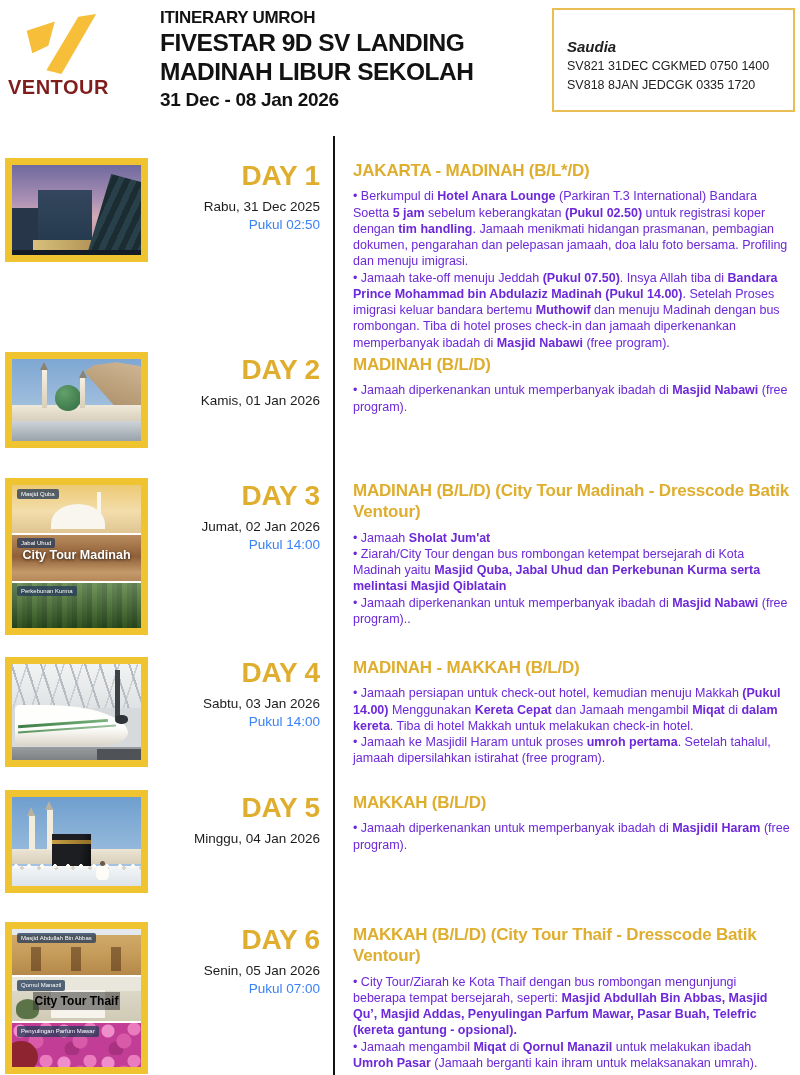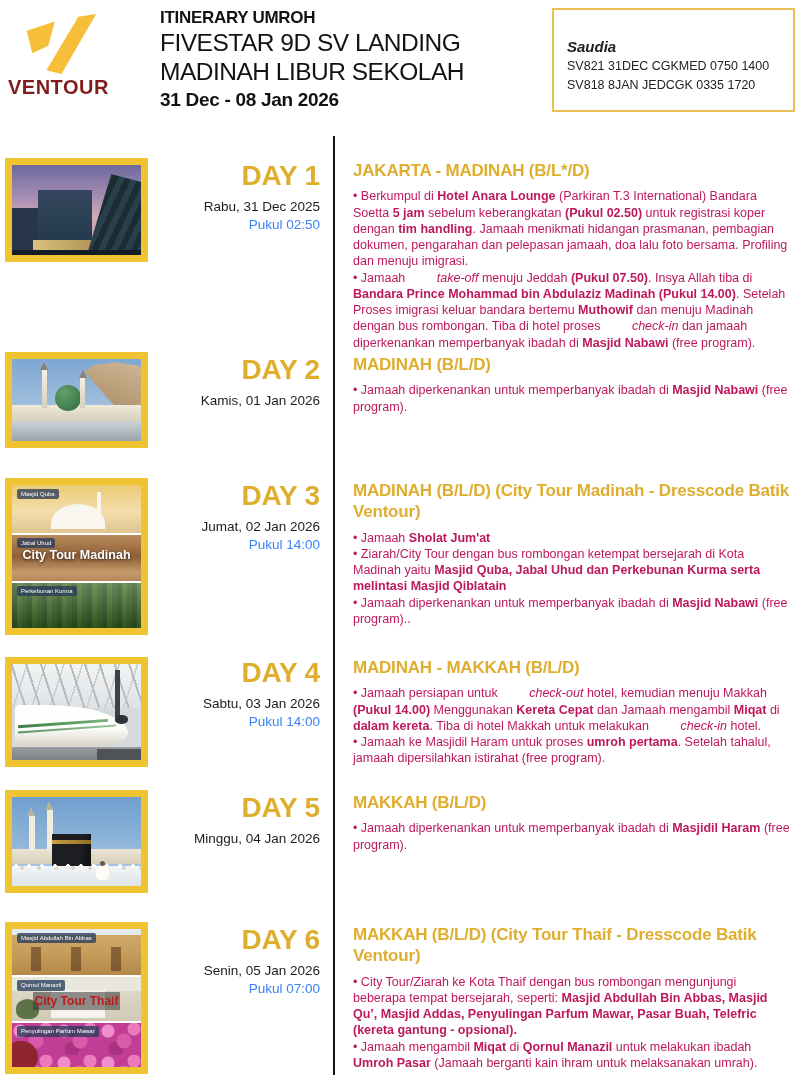--- a/index.html
+++ b/index.html
@@ -6,21 +6,21 @@
   body{font-family:"Liberation Sans","DejaVu Sans",sans-serif;color:#222;}
   .page{position:relative;width:800px;height:1075px;background:#fff;overflow:hidden;margin:0 auto;}
 
   
   header{position:relative;height:140px;}
   .logo{position:absolute;left:8px;top:12px;width:150px;text-align:left;}
   .logo svg{display:block;margin-left:12px;}
   .logo-text{font-size:20px;font-weight:800;letter-spacing:.5px;color:#7f1d1d;margin-top:2px;}
   .titles{position:absolute;left:160px;top:8px;width:380px;color:#121212;}
   .t-small{font-size:17px;font-weight:800;letter-spacing:-.3px;}
-  .t-big{font-size:24.5px;font-weight:400;letter-spacing:-.5px;line-height:1.2;}
+  .t-big{font-size:24.5px;font-weight:700;letter-spacing:-.5px;line-height:1.2;}
   .t-date{font-size:19px;font-weight:800;letter-spacing:-.3px;margin-top:2px;}
   .flight-box{position:absolute;right:5px;top:8px;width:243px;height:104px;border:2px solid #EABD55;box-sizing:border-box;padding:28px 8px 0 13px;}
   .airline{font-size:15px;font-weight:800;font-style:italic;margin-bottom:2px;}
   .flight-line{font-size:12.5px;line-height:1.5;color:#222;}
 
   
   .divider-v{position:absolute;left:333px;top:136px;bottom:0;width:1.5px;background:#121212;}
 
   
   main{padding-top:10px;}
@@ -42,24 +42,24 @@
 
   .col-day{text-align:right;padding:2px 14px 0 0;}
   .row-1 .col-day{padding-top:10px;}
   .day-label{font-size:28px;font-weight:800;color:#DFAE2E;letter-spacing:-.2px;}
   .day-date{font-size:13.5px;color:#1c1c1c;margin-top:6px;line-height:1.3;}
   .day-time{font-size:13.5px;color:#3b82f6;line-height:1.3;}
 
   .col-content{padding:0 8px 0 19px;}
   .day-title{margin:2px 0 7px 0;font-size:17px;font-weight:700;color:#DFAE2E;line-height:1.25;letter-spacing:-.2px;}
   .row-1 .day-title{margin-top:10px;}
-  .day-body{font-size:12.5px;line-height:1.3;color:#be185d;}
+  .day-body{font-size:12.5px;line-height:1.3;color:#6d28d9;}
   .bullet{margin:0;}
   .b{font-weight:700;}
-  .i{font-style:italic;margin-left:28px;}
+  .i{}
 
   
   .scene{position:relative;width:100%;height:100%;overflow:hidden;background:#ccc;}
   .scene div{position:absolute;}
 
   
   .s-hd .sky{inset:0;background:linear-gradient(180deg,#6f6a9e 0%,#a98fb4 38%,#d3aab6 58%,#b08fa0 100%);}
   .s-hd .bldg-left{left:0;bottom:0;width:26%;height:52%;background:#273649;}
   .s-hd .bldg-main{left:20%;bottom:14%;width:42%;height:58%;background:linear-gradient(180deg,#33465d,#253a4f);}
   .s-hd .lobby{left:16%;bottom:6%;width:52%;height:11%;background:linear-gradient(90deg,#d9c07c,#ad8f52);}
@@ -122,21 +122,21 @@
   .s-kb .floor::before{content:"";position:absolute;top:-4px;left:0;right:0;height:8px;background:radial-gradient(circle at 4px 4px,#fdfbf4 0 1.6px,transparent 2.2px) 0 0/13px 8px repeat-x,radial-gradient(circle at 4px 4px,#d9d2c0 0 1.5px,transparent 2.1px) 6px 2px/17px 8px repeat-x;}
   .s-kb .pilgrim{right:25%;bottom:7%;width:13px;height:15px;background:#fdfcf6;border-radius:45% 45% 35% 35%;}
   .s-kb .pilgrim::after{content:"";position:absolute;top:-4px;left:4px;width:5px;height:5px;border-radius:50%;background:#6b5846;}
 
   
   .s-ct .s1{background:linear-gradient(180deg,#e4e9ef 0 14%,#cfa868 14%,#c49a58 60%,#b3884a 100%);}
   .s-ct .s1::before{content:"";position:absolute;left:3%;right:3%;bottom:10%;height:52%;background:repeating-linear-gradient(90deg,transparent 0 15px,rgba(84,50,22,.55) 15px 25px,transparent 25px 40px);border-radius:3px;}
   .s-ct .s2{background:linear-gradient(180deg,#e9e7db 0 30%,#dcd8c8 30%,#cfc9b4 100%);}
   .s-ct .s2::before{content:"";position:absolute;left:30%;bottom:12%;width:42%;height:60%;background:#f5f3eb;}
   .s-ct .s2::after{content:"";position:absolute;left:3%;bottom:10%;width:18%;height:42%;background:#5c7347;border-radius:50% 50% 40% 40%;}
-  .caption-bar{top:46%;left:16%;right:16%;background:rgba(55,55,55,.55);color:#b91c1c;text-align:center;font-weight:800;font-size:12px;padding:2px 0;z-index:3;}
+  .caption-bar{top:46%;left:16%;right:16%;background:rgba(55,55,55,.55);color:#000000;text-align:center;font-weight:800;font-size:12px;padding:2px 0;z-index:3;}
   .s-ct .s3{background-color:#c23e96;background-image:radial-gradient(circle at 8px 8px,#ef8ecb 0 6px,transparent 7px),radial-gradient(circle at 24px 18px,#d95aa8 0 7px,transparent 8px),radial-gradient(circle at 34px 6px,#ea7bbd 0 6px,transparent 7px),radial-gradient(circle at 16px 26px,#a83280 0 7px,transparent 8px);background-size:44px 32px;}
   .s-ct .s3::before{content:"";position:absolute;left:-6%;bottom:-8%;width:26%;height:70%;background:#8e2430;border-radius:50%;}
 </style>
 </head>
 <body>
 
 <div class="page">
 
   <header>
     <div class="logo">

